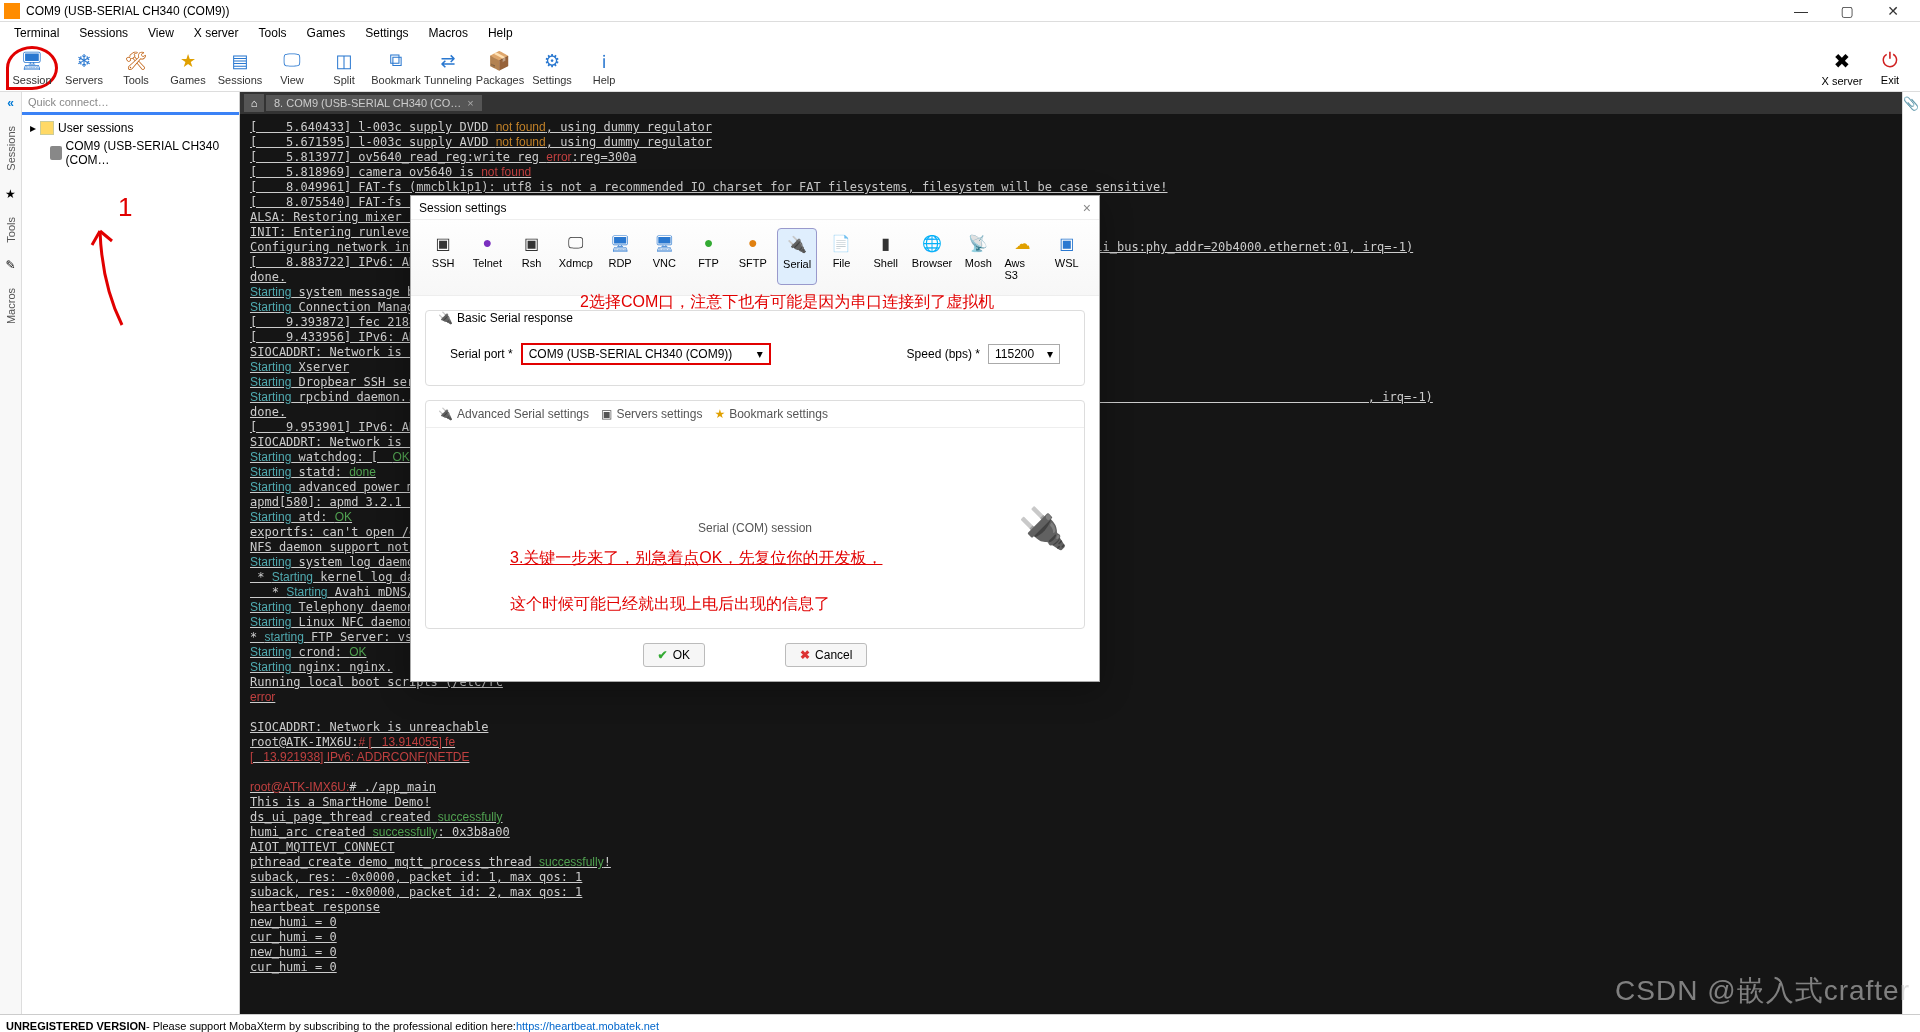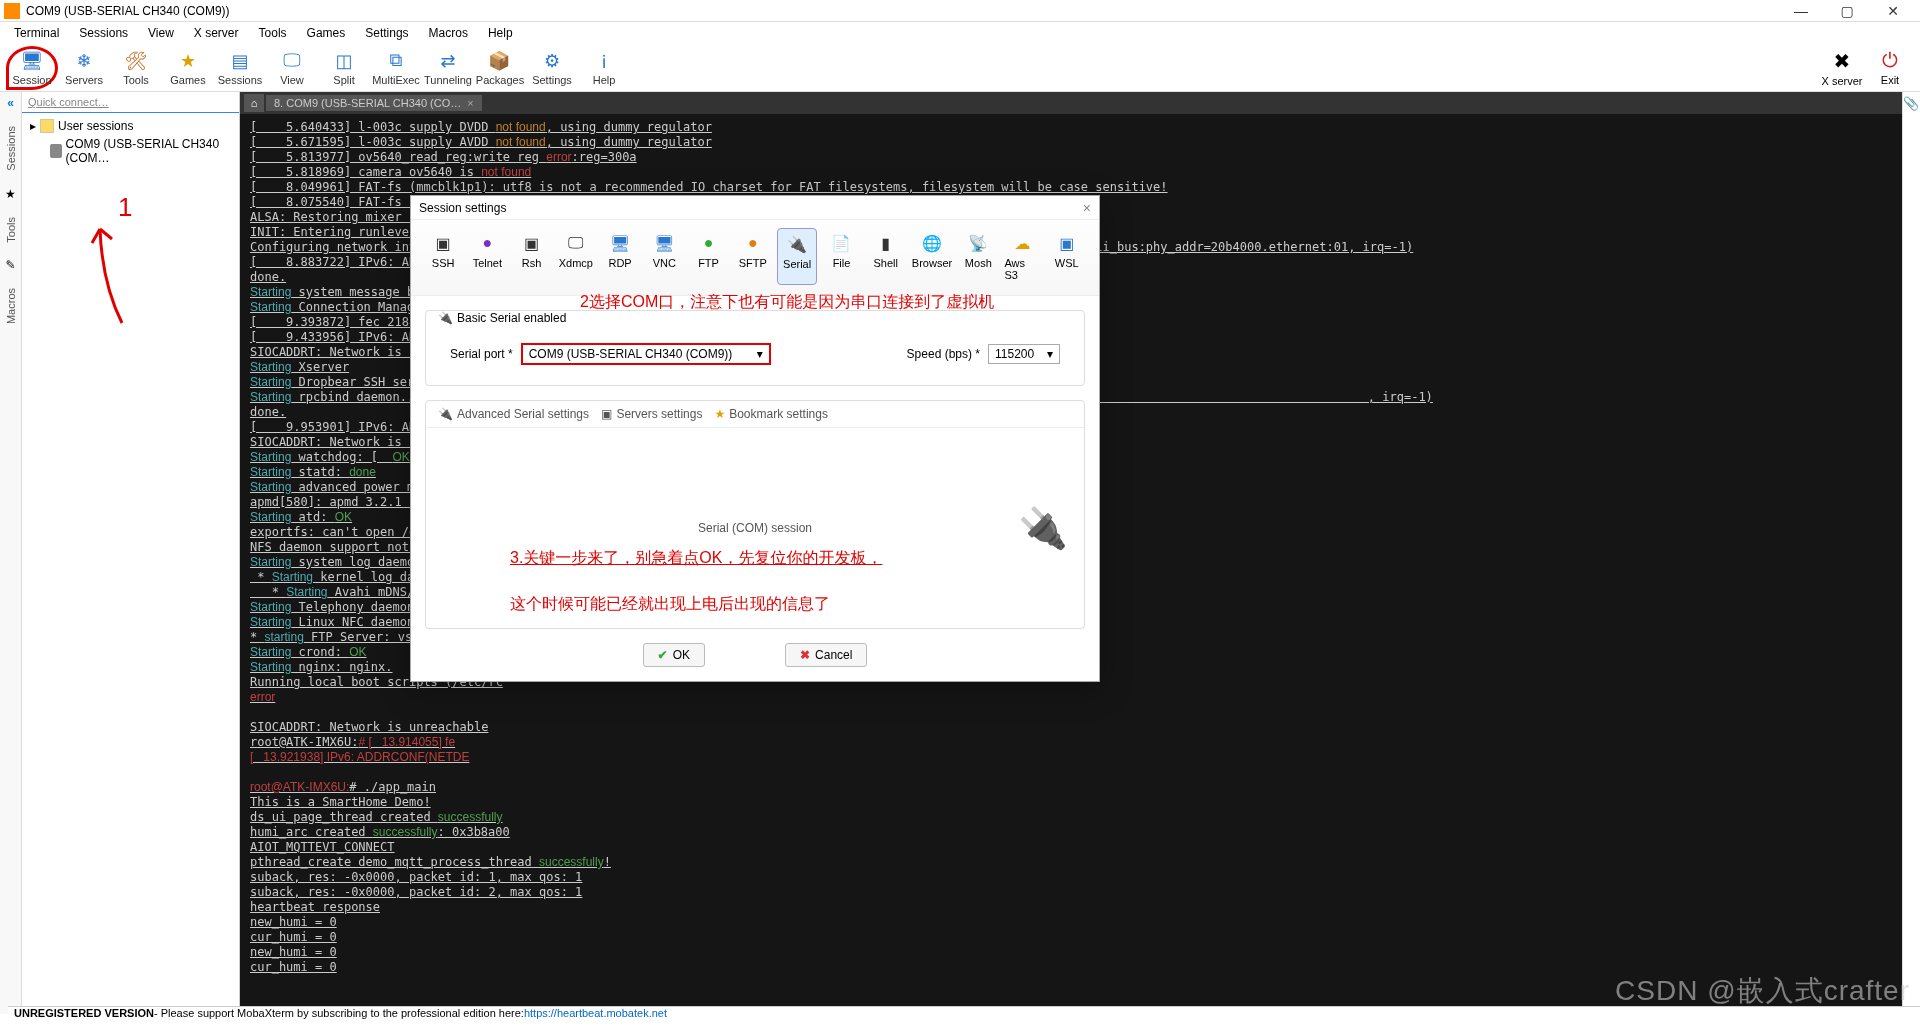--- a/index.html
+++ b/index.html
@@ -19,21 +19,21 @@
   .toolbar .btn .ico { width: 22px; height: 22px; display: flex; align-items: center; justify-content: center; font-size: 18px; }
   .toolbar .spacer { flex: 1; }
   .toolbar .right-btn { width: 48px; height: 44px; display: flex; flex-direction: column; align-items: center; justify-content: center; gap: 2px; font-size: 11px; }
 
   .below-toolbar { display: flex; height: calc(100% - 22px - 22px - 48px - 18px); }
   .vtabs { width: 22px; background: #f8f8f8; border-right: 1px solid #ddd; display: flex; flex-direction: column; align-items: center; padding-top: 4px; gap: 10px; }
   .vtabs .vt { writing-mode: vertical-rl; transform: rotate(180deg); font-size: 11px; padding: 6px 2px; color: #555; }
   .vtabs .chev { color: #0078d4; font-weight: bold; }
 
   .sidebar { width: 218px; background: #fff; border-right: 1px solid #ccc; display: flex; flex-direction: column; }
-  .sidebar .quick { padding: 4px 6px; color: #888; border-bottom: 1px solid #3b82f6; font-size: 11px; text-decoration: underline; }
+  .sidebar .quick { padding: 4px 6px; color: #888; border-bottom: 3px solid #3b82f6; font-size: 11px; }
   .sidebar .tree { flex: 1; padding: 4px; font-size: 12px; position: relative; }
   .sidebar .node { display: flex; align-items: center; gap: 4px; padding: 2px 4px; }
   .sidebar .node .fold-ico { width: 14px; height: 14px; background: #ffd966; border: 1px solid #cc9; }
   .sidebar .node.child { padding-left: 24px; }
   .sidebar .node .plug-ico { width: 14px; height: 14px; background: #888; border-radius: 2px; }
 
   .terminal-area { flex: 1; display: flex; flex-direction: column; background: #151515; position: relative; }
   .term-tabs { height: 22px; background: #333; display: flex; align-items: center; gap: 2px; padding: 0 4px; }
   .term-tabs .home { width: 20px; height: 18px; background: #555; color: #fff; display: flex; align-items: center; justify-content: center; font-size: 11px; }
   .term-tabs .tab { background: #555; color: #ccc; padding: 2px 8px; font-size: 11px; display: flex; align-items: center; gap: 6px; }
@@ -62,21 +62,21 @@
   .dialog .sub-tabs .tabrow .t { display: flex; align-items: center; gap: 4px; color: #555; }
   .dialog .sub-tabs .body { height: 200px; display: flex; align-items: center; justify-content: center; color: #555; font-size: 12px; position: relative; }
   .dialog .btnrow { display: flex; justify-content: center; gap: 80px; padding: 14px; }
   .dialog .btnrow .b { border: 1px solid #bbb; background: #f6f6f6; padding: 4px 14px; border-radius: 3px; display: flex; align-items: center; gap: 5px; font-size: 12px; }
   .plug-art { position: absolute; right: 16px; top: 50%; transform: translateY(-50%); font-size: 40px; color: #888; }
 
   
   .anno { position: absolute; color: #e10000; font-size: 16px; font-weight: 500; z-index: 60; pointer-events: none; }
   .arrow1 { position: absolute; left: 60px; top: 110px; width: 50px; height: 110px; z-index: 40; pointer-events: none; }
 
-  .statusbar { position: absolute; bottom: 0; left: 0; right: 0; height: 26px; background: #fff; border-top: 1px solid #ccc; font-size: 11px; display: flex; align-items: flex-start; padding: 0 6px; margin-left: 8px; }
+  .statusbar { position: absolute; bottom: 0; left: 0; right: 0; height: 18px; background: #fff; border-top: 1px solid #ccc; font-size: 11px; display: flex; align-items: flex-end; padding: 0 6px; }
   .statusbar a { color: #0066cc; }
   .watermark { position: absolute; right: 10px; bottom: 22px; color: rgba(200,200,200,0.6); font-size: 28px; z-index: 30; pointer-events: none; letter-spacing: 1px; }
 
   .right-gutter { position: absolute; right: 0; top: 92px; bottom: 18px; width: 18px; background: #fff; border-left: 1px solid #ddd; display:flex; flex-direction:column; align-items:center; padding-top:4px; gap:12px; color:#888; font-size:13px; }
 </style>
 </head>
 <body>
 
 <div class="titlebar">
   <div class="icon"></div>
@@ -122,21 +122,21 @@
     <div class="btn">
       <div class="ico" style="color: rgb(42, 120, 208);">🖵</div>
       <div>View</div>
     </div>
     <div class="btn">
       <div class="ico" style="color: rgb(42, 120, 208);">◫</div>
       <div>Split</div>
     </div>
     <div class="btn">
       <div class="ico" style="color: rgb(42, 120, 208);">⧉</div>
-      <div>MultiExec</div>
+      <div>Bookmark</div>
     </div>
     <div class="btn">
       <div class="ico" style="color: rgb(42, 120, 208);">⇄</div>
       <div>Tunneling</div>
     </div>
     <div class="btn">
       <div class="ico" style="color: rgb(192, 96, 16);">📦</div>
       <div>Packages</div>
     </div>
     <div class="btn">
@@ -325,21 +325,21 @@
       </div>
       <div class="proto">
         <div class="pic" style="color: rgb(42, 120, 208);">▣</div>
         <div>WSL</div>
       </div>
     </div>
 
   <div class="group">
     <div class="ghead">
       <span>🔌</span>
-      <span>Basic Serial enabled</span>
+      <span>Basic Serial response</span>
     </div>
     <div class="gbody">
       <span>Serial port *</span>
       <div class="combo">
         <span>COM9  (USB-SERIAL CH340 (COM9))</span>
         <span style="margin-left:auto">▾</span>
       </div>
       <div style="flex:1"></div>
       <span>Speed (bps) *</span>
       <div class="combo2">

